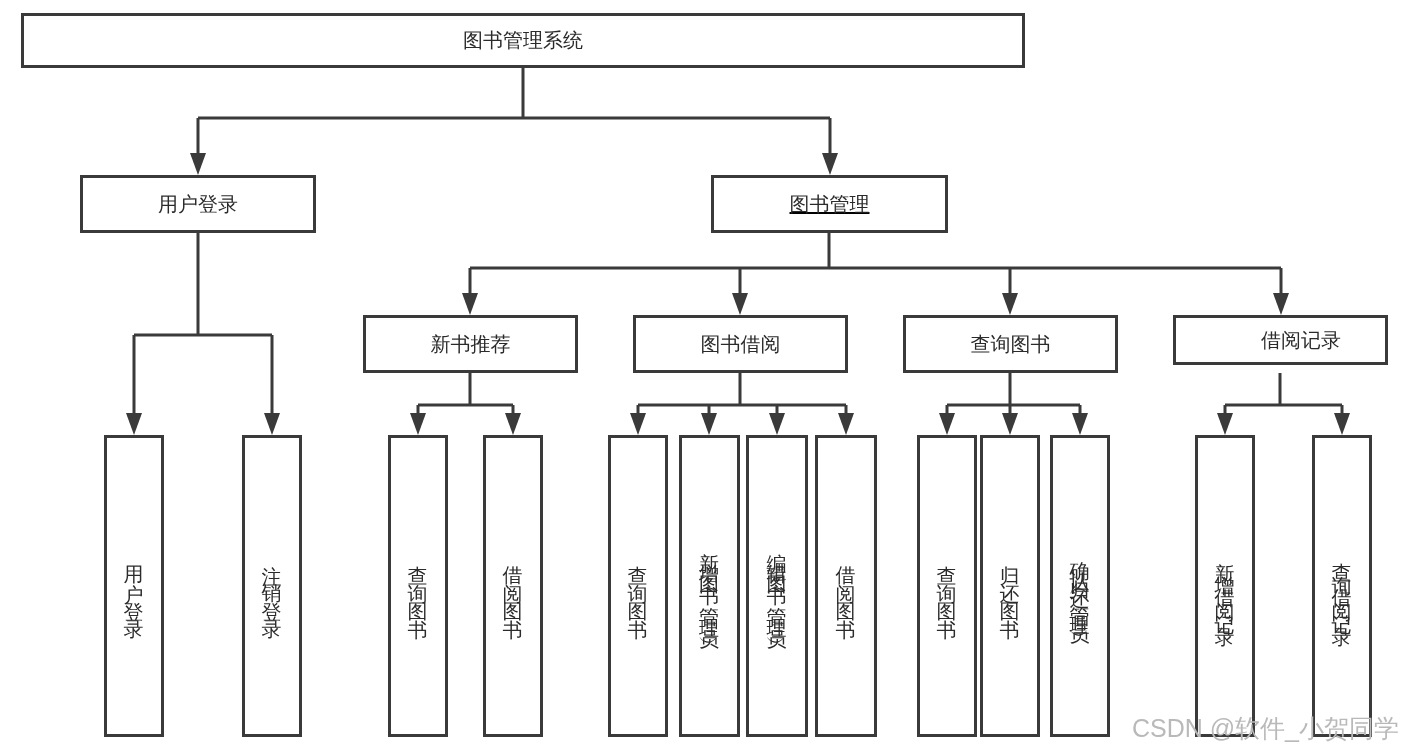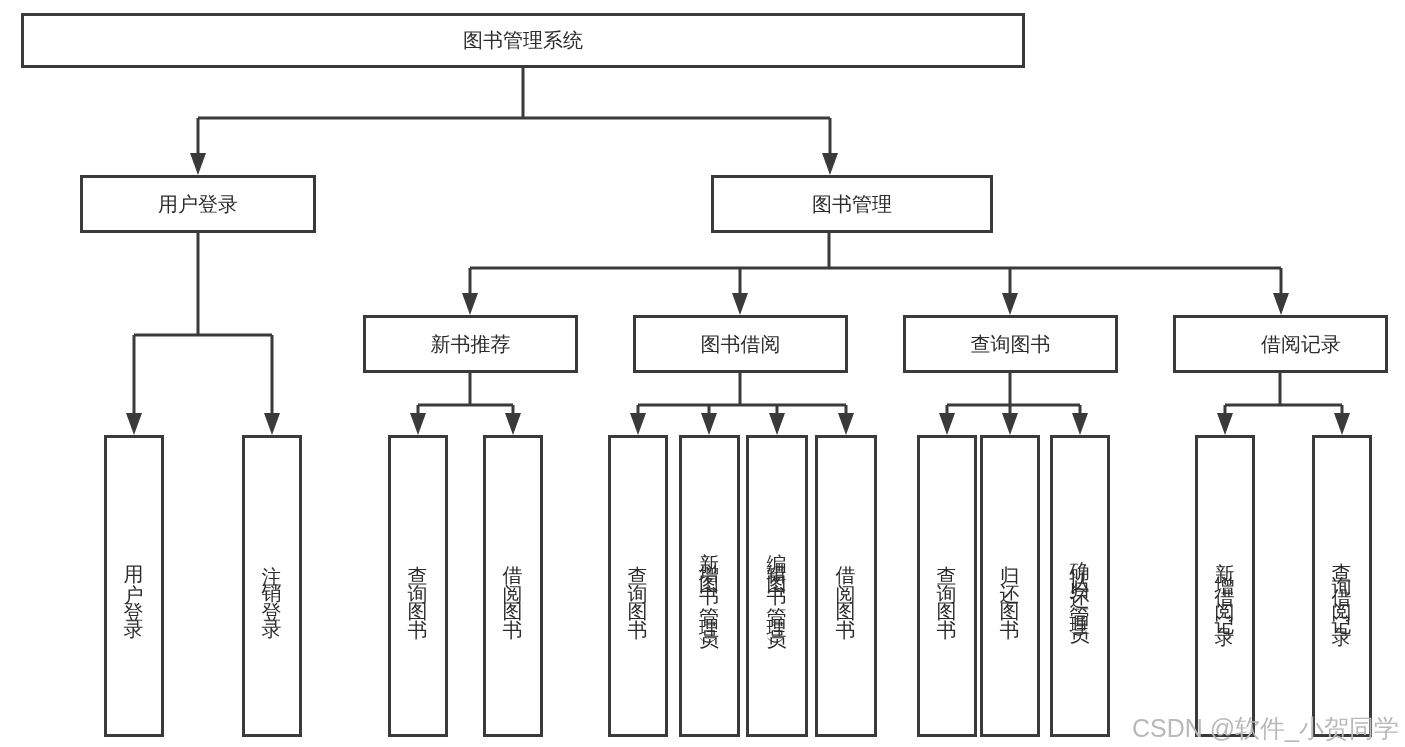--- a/index.html
+++ b/index.html
@@ -114,34 +114,34 @@
     </g>
   </svg>
 
   <div class="node" style="left:21px; top:13px; width:1004px; height:55px;">
     <span class="node-label">图书管理系统</span>
   </div>
 
   <div class="node" style="left:80px; top:175px; width:236px; height:58px;">
     <span class="node-label">用户登录</span>
   </div>
-  <div class="node" style="left:711px; top:175px; width:282px; height:58px;">
+  <div class="node" style="left:711px; top:175px; width:237px; height:58px;text-decoration:underline;">
     <span class="node-label">图书管理</span>
   </div>
 
   <div class="node" style="left:363px; top:315px; width:215px; height:58px;">
     <span class="node-label">新书推荐</span>
   </div>
   <div class="node" style="left:633px; top:315px; width:215px; height:58px;">
     <span class="node-label">图书借阅</span>
   </div>
   <div class="node" style="left:903px; top:315px; width:215px; height:58px;">
     <span class="node-label">查询图书</span>
   </div>
-  <div class="node" style="left:1173px; top:315px; width:215px; height:58px;padding-left:41px;">
+  <div class="node" style="left:1173px; top:315px; width:215px; height:50px;padding-left:41px;">
     <span class="node-label">借阅记录</span>
   </div>
 
   <div class="node leaf" style="left:104px; top:435px; width:60px; height:302px;">
     <span class="node-label ls-4">用户登录</span>
   </div>
   <div class="node leaf" style="left:242px; top:435px; width:60px; height:302px;">
     <span class="node-label ls-4">注销登录</span>
   </div>
 

